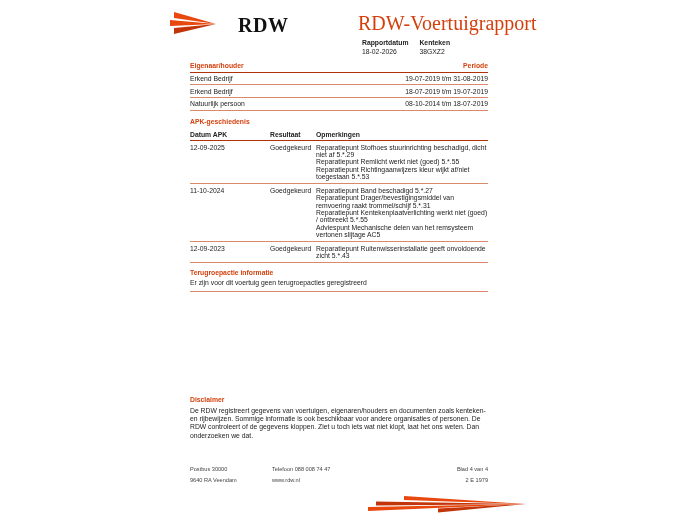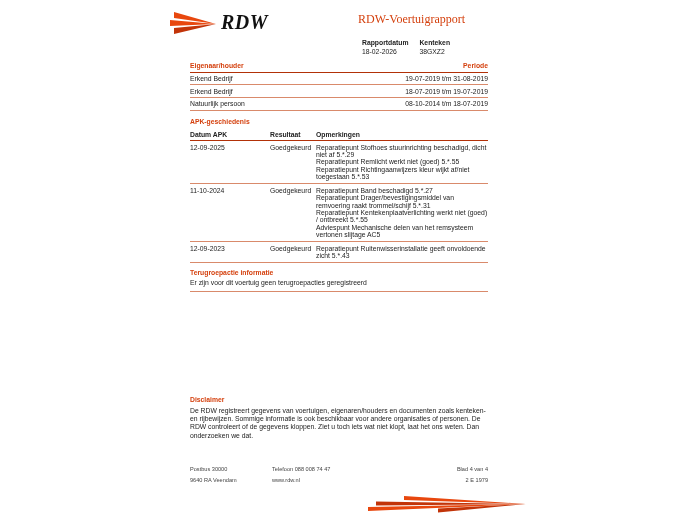--- a/index.html
+++ b/index.html
@@ -3,25 +3,25 @@
 <meta charset="utf-8">
 <style>
   html,body { margin:0; padding:0; background:#ffffff; }
   .page {
     position:relative; width:685px; height:514px; background:#ffffff;
     font-family:"Liberation Sans", sans-serif; color:#222; overflow:hidden;
   }
   .right { text-align:right; }
 
   
-  .brand { position:absolute; left:170px; top:11px; display:flex; align-items:flex-start; gap:5px;font-style:italic; }
+  .brand { position:absolute; left:170px; top:11px; display:flex; align-items:flex-end; gap:22px; }
   .logo-text { font-family:"Liberation Serif", serif; font-weight:700; font-size:20px; color:#111; letter-spacing:0.5px; }
   .doc-title {
     position:absolute; left:358px; top:12px; margin:0;
-    font-family:"Liberation Serif", serif; font-weight:400; font-size:12px; color:#d43f0c;
+    font-family:"Liberation Serif", serif; font-weight:400; font-size:20px; color:#d43f0c;
   }
   .report-meta { position:absolute; left:362px; top:39px; display:flex; gap:11px; font-size:6.8px; line-height:8px; }
   .meta-label { font-weight:700; margin-bottom:1px; }
 
   
   .section { position:absolute; left:190px; width:298px; font-size:6.8px; line-height:7.5px; }
   .sec-title { color:#d43f0c; font-weight:700; font-size:6.8px; margin:0 0 2px 0; }
 
   
   .sec-owner { top:62px; }

